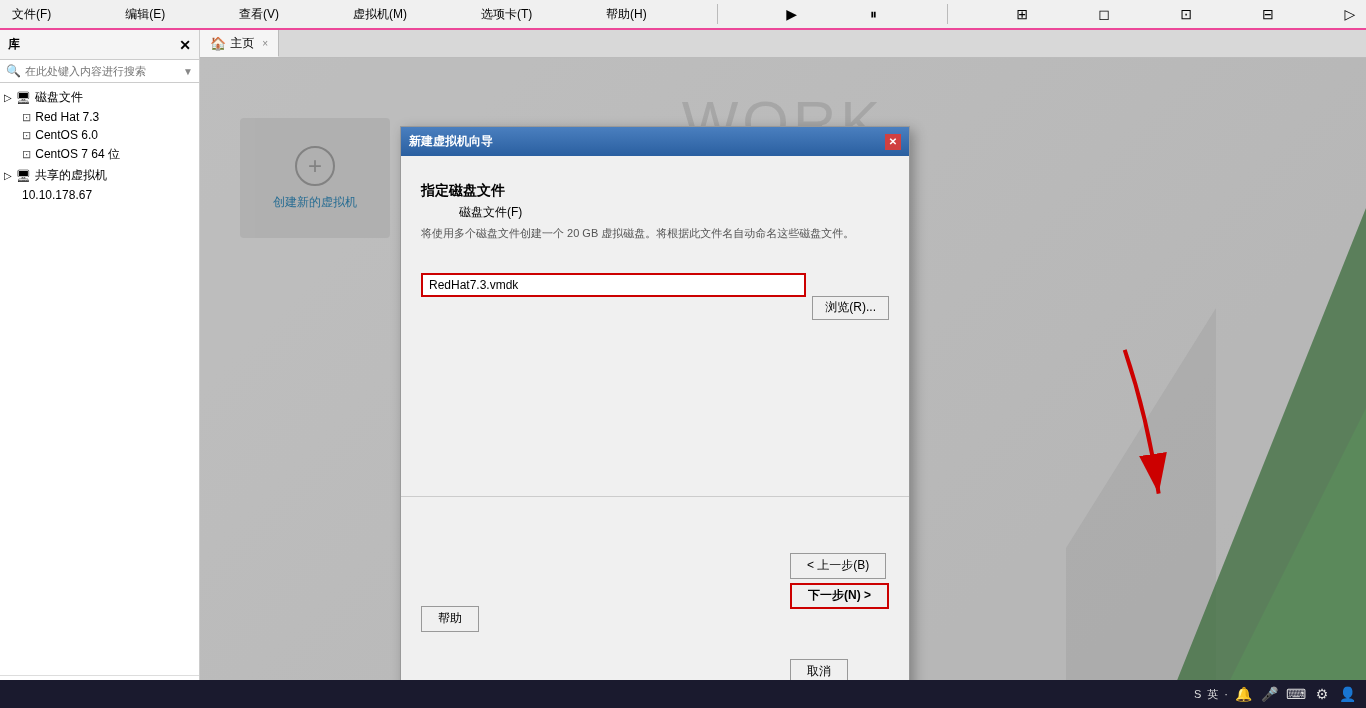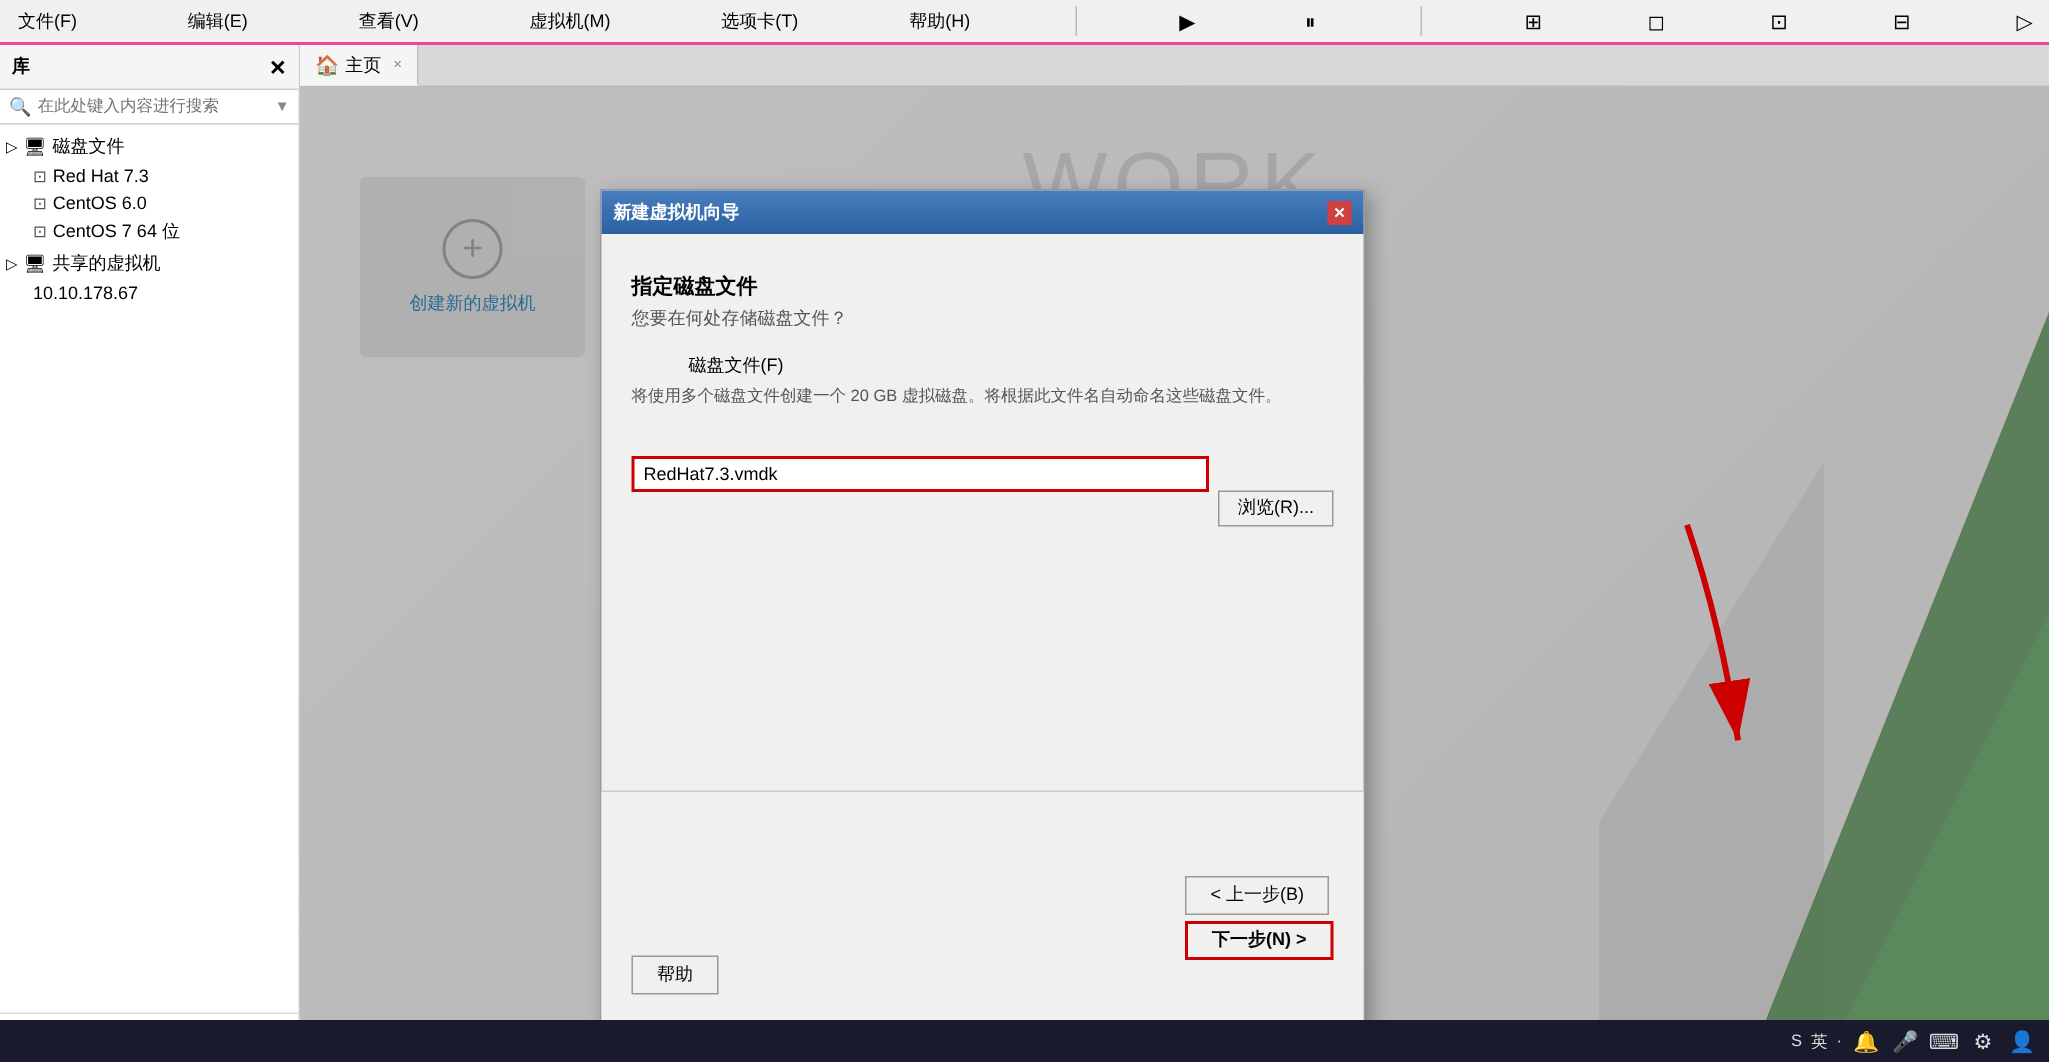--- a/index.html
+++ b/index.html
@@ -519,21 +519,20 @@
 
       <div id="dialog-overlay">
 
         <div id="dialog">
           <div id="dialog-titlebar">
             <span id="dialog-title-text">新建虚拟机向导</span>
             <div id="dialog-close-btn">✕</div>
           </div>
           <div id="dialog-body">
             <div id="dialog-section-title">指定磁盘文件</div>
-            <div id="dialog-section-subtitle">您要在何处存储磁盘文件？</div>
 
             <div class="form-group">
               <label class="form-label">磁盘文件(F)</label>
               <div class="form-description">将使用多个磁盘文件创建一个 20 GB 虚拟磁盘。将根据此文件名自动命名这些磁盘文件。</div>
               <div class="form-row">
                 <input type="text" id="disk-file-input" value="RedHat7.3.vmdk" style="">
                 <button class="footer-btn" id="browse-btn">浏览(R)...</button>
               </div>
             </div>
 

